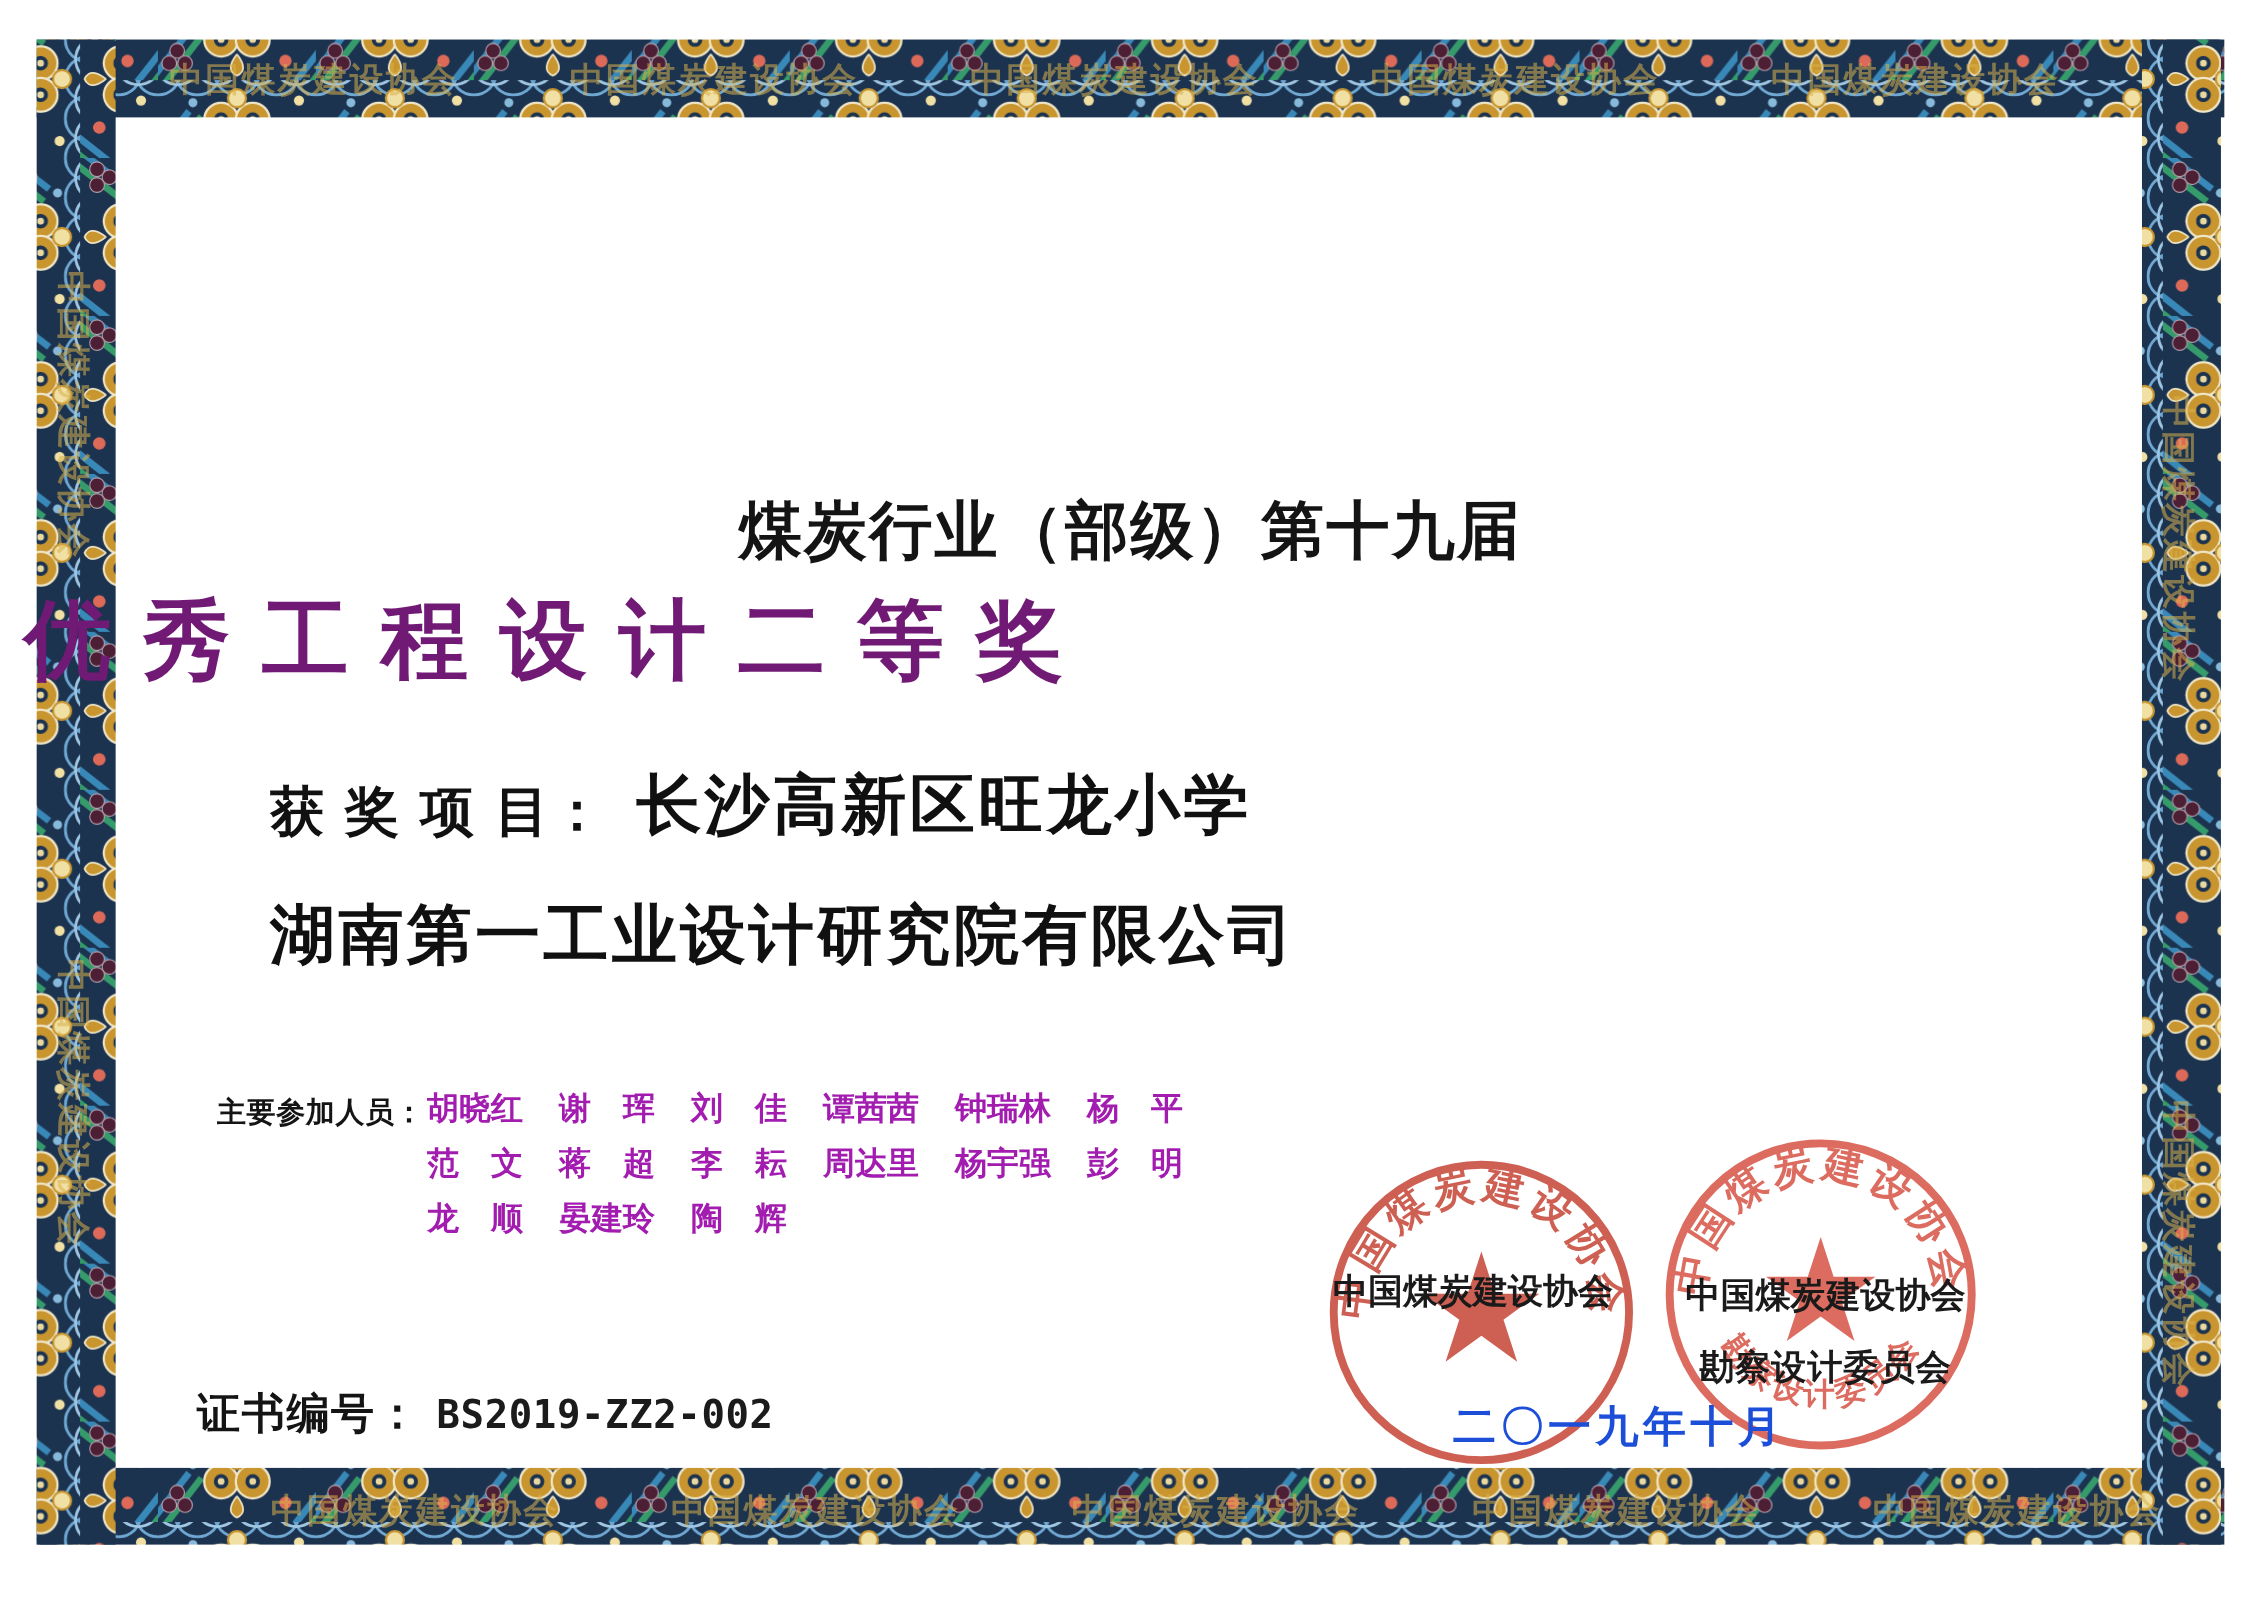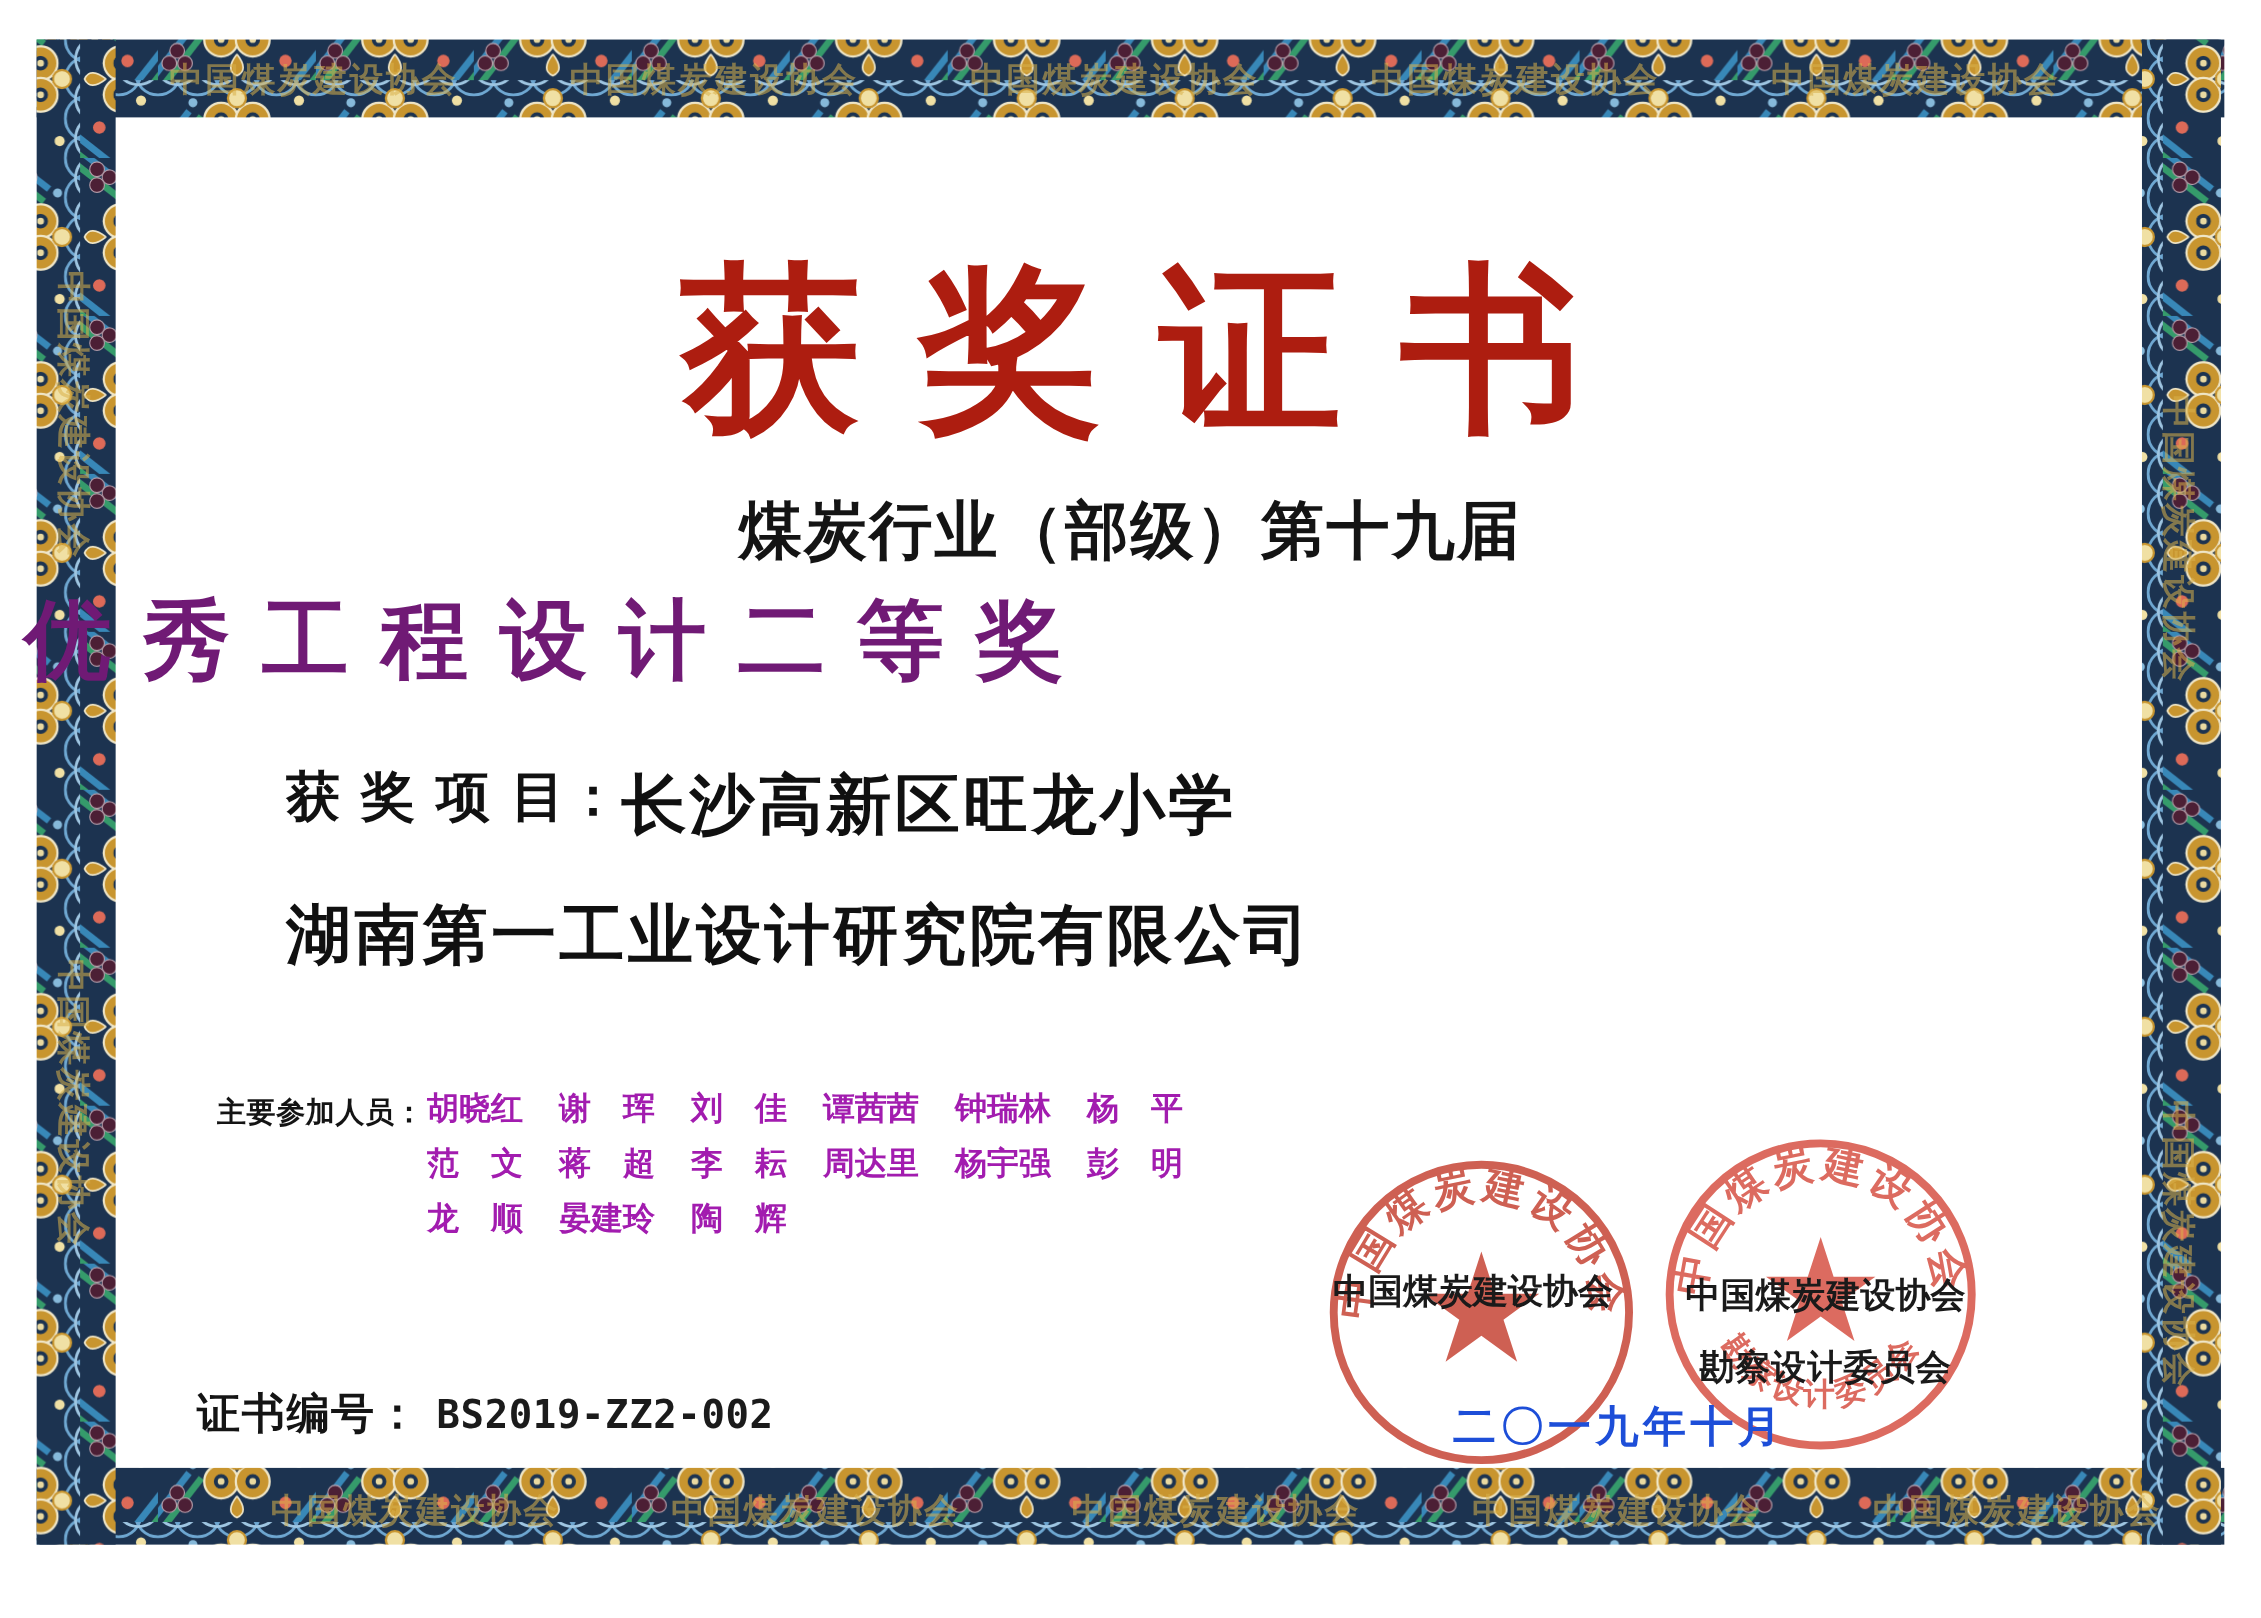--- a/index.html
+++ b/index.html
@@ -30,22 +30,22 @@
   }
   .award{
     position:absolute;left:0;top:588px;width:100%;
     text-align:left;
     font-family:"DejaVu Serif",serif;font-weight:bold;
     font-size:87px;line-height:1.2;
     letter-spacing:32px;padding-left:24px;box-sizing:border-box;
     color:#701a75;z-index:3;
   }
   .field-row{
-    position:absolute;left:286px;z-index:3;
-    display:flex;align-items:flex-start;white-space:nowrap;
+    position:absolute;left:270px;z-index:3;
+    display:flex;align-items:flex-end;gap:31px;white-space:nowrap;
   }
   .row-project{top:761px;}
   .row-unit{top:891px;}
   .field-label{
     font-weight:bold;font-size:54px;color:#111111;letter-spacing:1.1px;
   }
   .field-value{
     font-family:"DejaVu Serif",serif;font-weight:600;
     font-size:65px;color:#101010;letter-spacing:3.4px;
   }
@@ -177,21 +177,20 @@
       <use href="#starp" transform="translate(948 345) scale(102)" fill="#d8574a"></use>
       <text font-family="DejaVu Serif, serif" font-weight="bold" font-size="72" fill="#d8574a" letter-spacing="10" text-anchor="middle">
         <textPath href="#arcRT" startOffset="50%">中国煤炭建设协会</textPath>
       </text>
       <text font-family="DejaVu Serif, serif" font-weight="bold" font-size="56" fill="#d8574a" letter-spacing="6" text-anchor="middle">
         <textPath href="#arcRB" startOffset="50%">勘察设计委员会</textPath>
       </text>
     </g>
   </svg>
 
-  <div class="title">获奖证书</div>
 
   <div class="subtitle">煤炭行业（部级）第十九届</div>
 
   <div class="award">优秀工程设计二等奖</div>
 
   <div class="field-row row-project">
     <span class="field-label">获 奖 项 目：</span>
     <span class="field-value">长沙高新区旺龙小学</span>
   </div>
 

